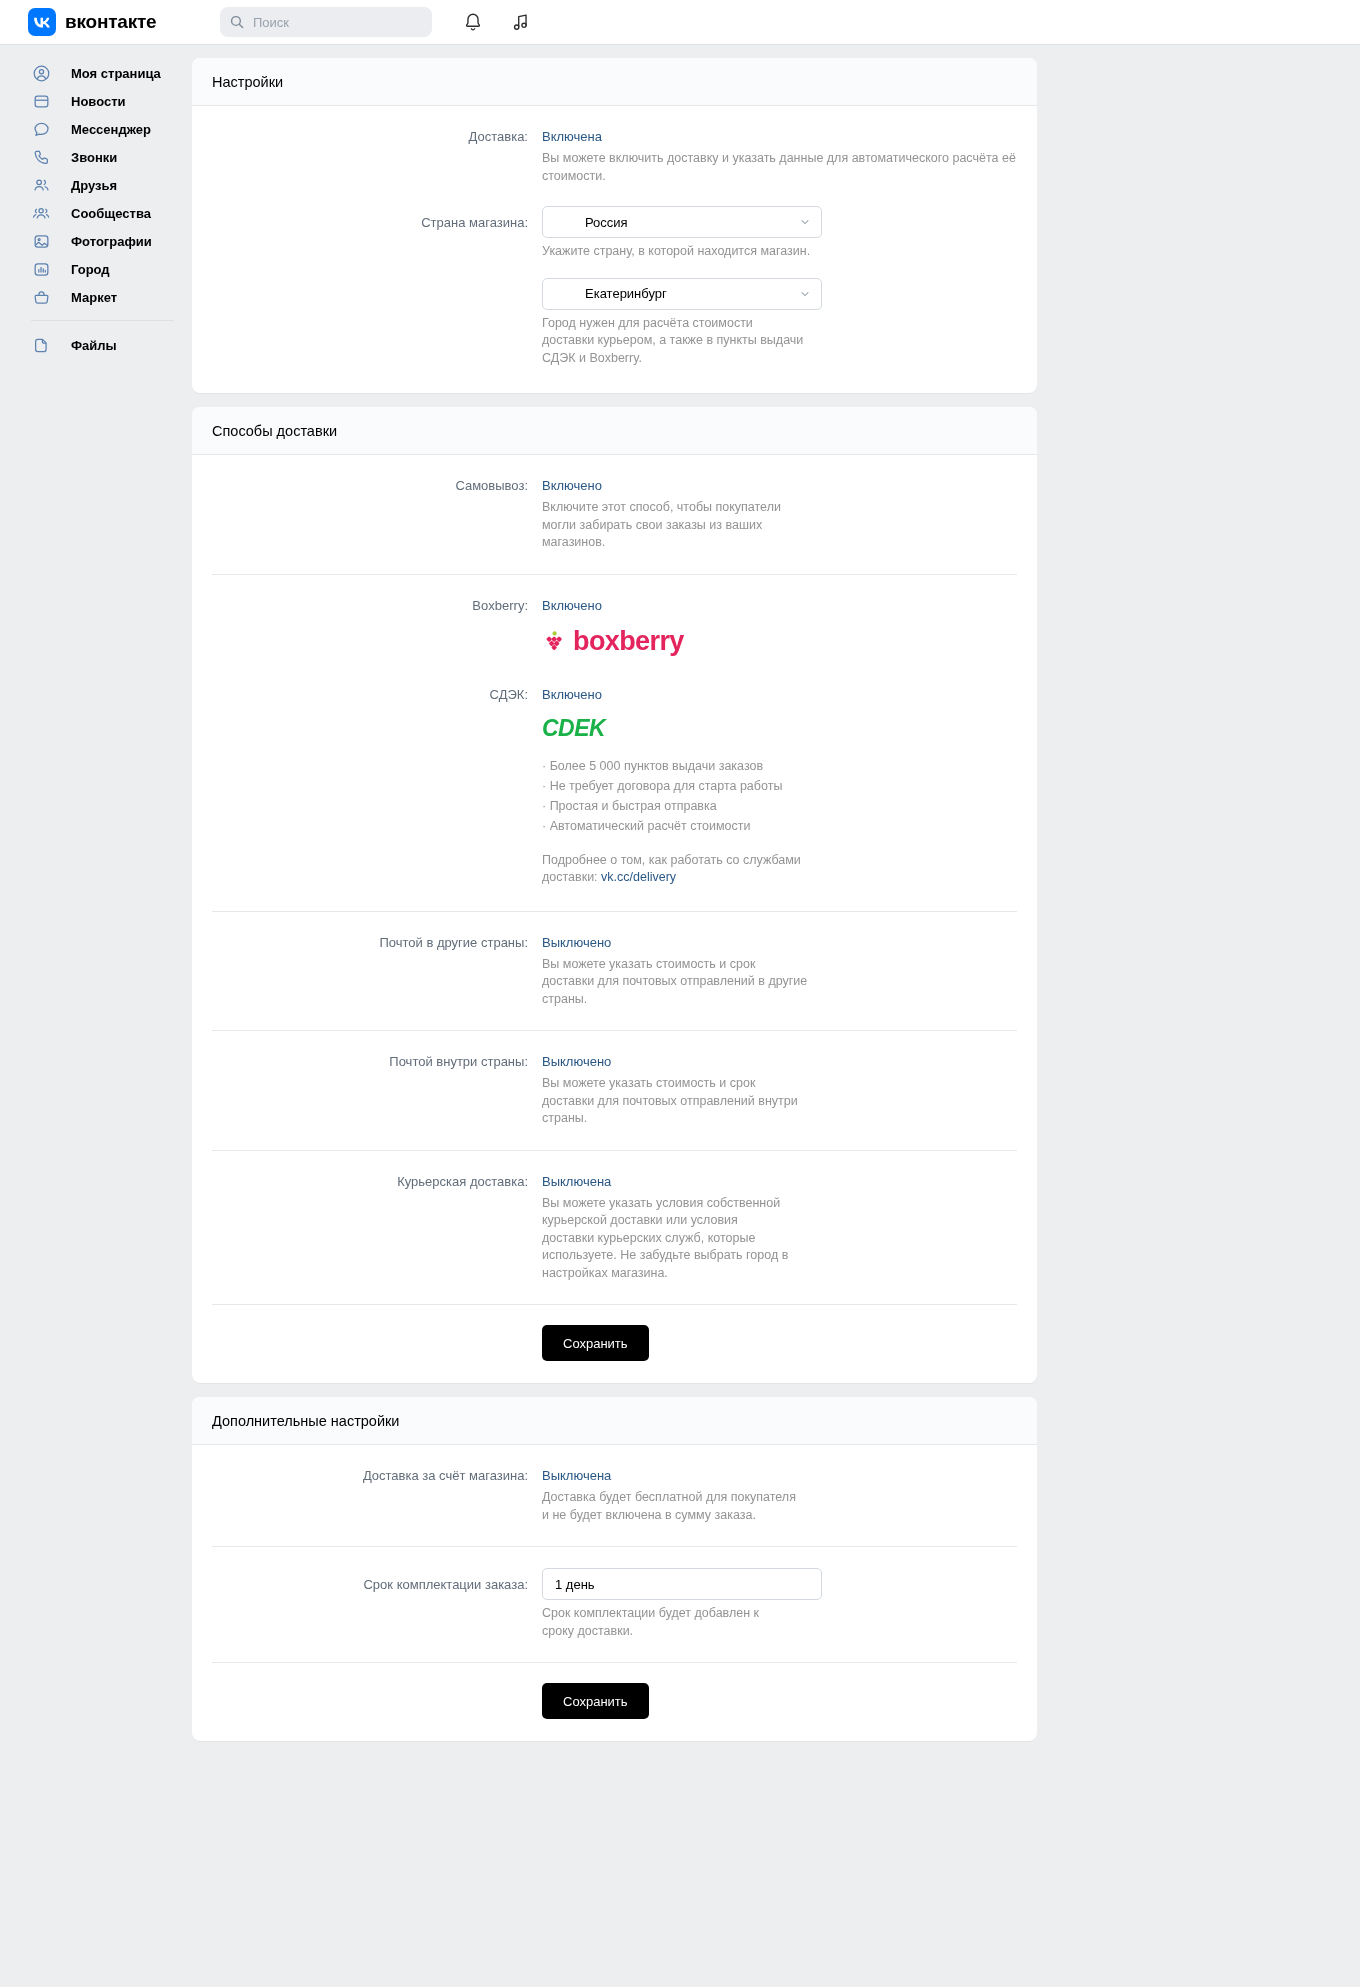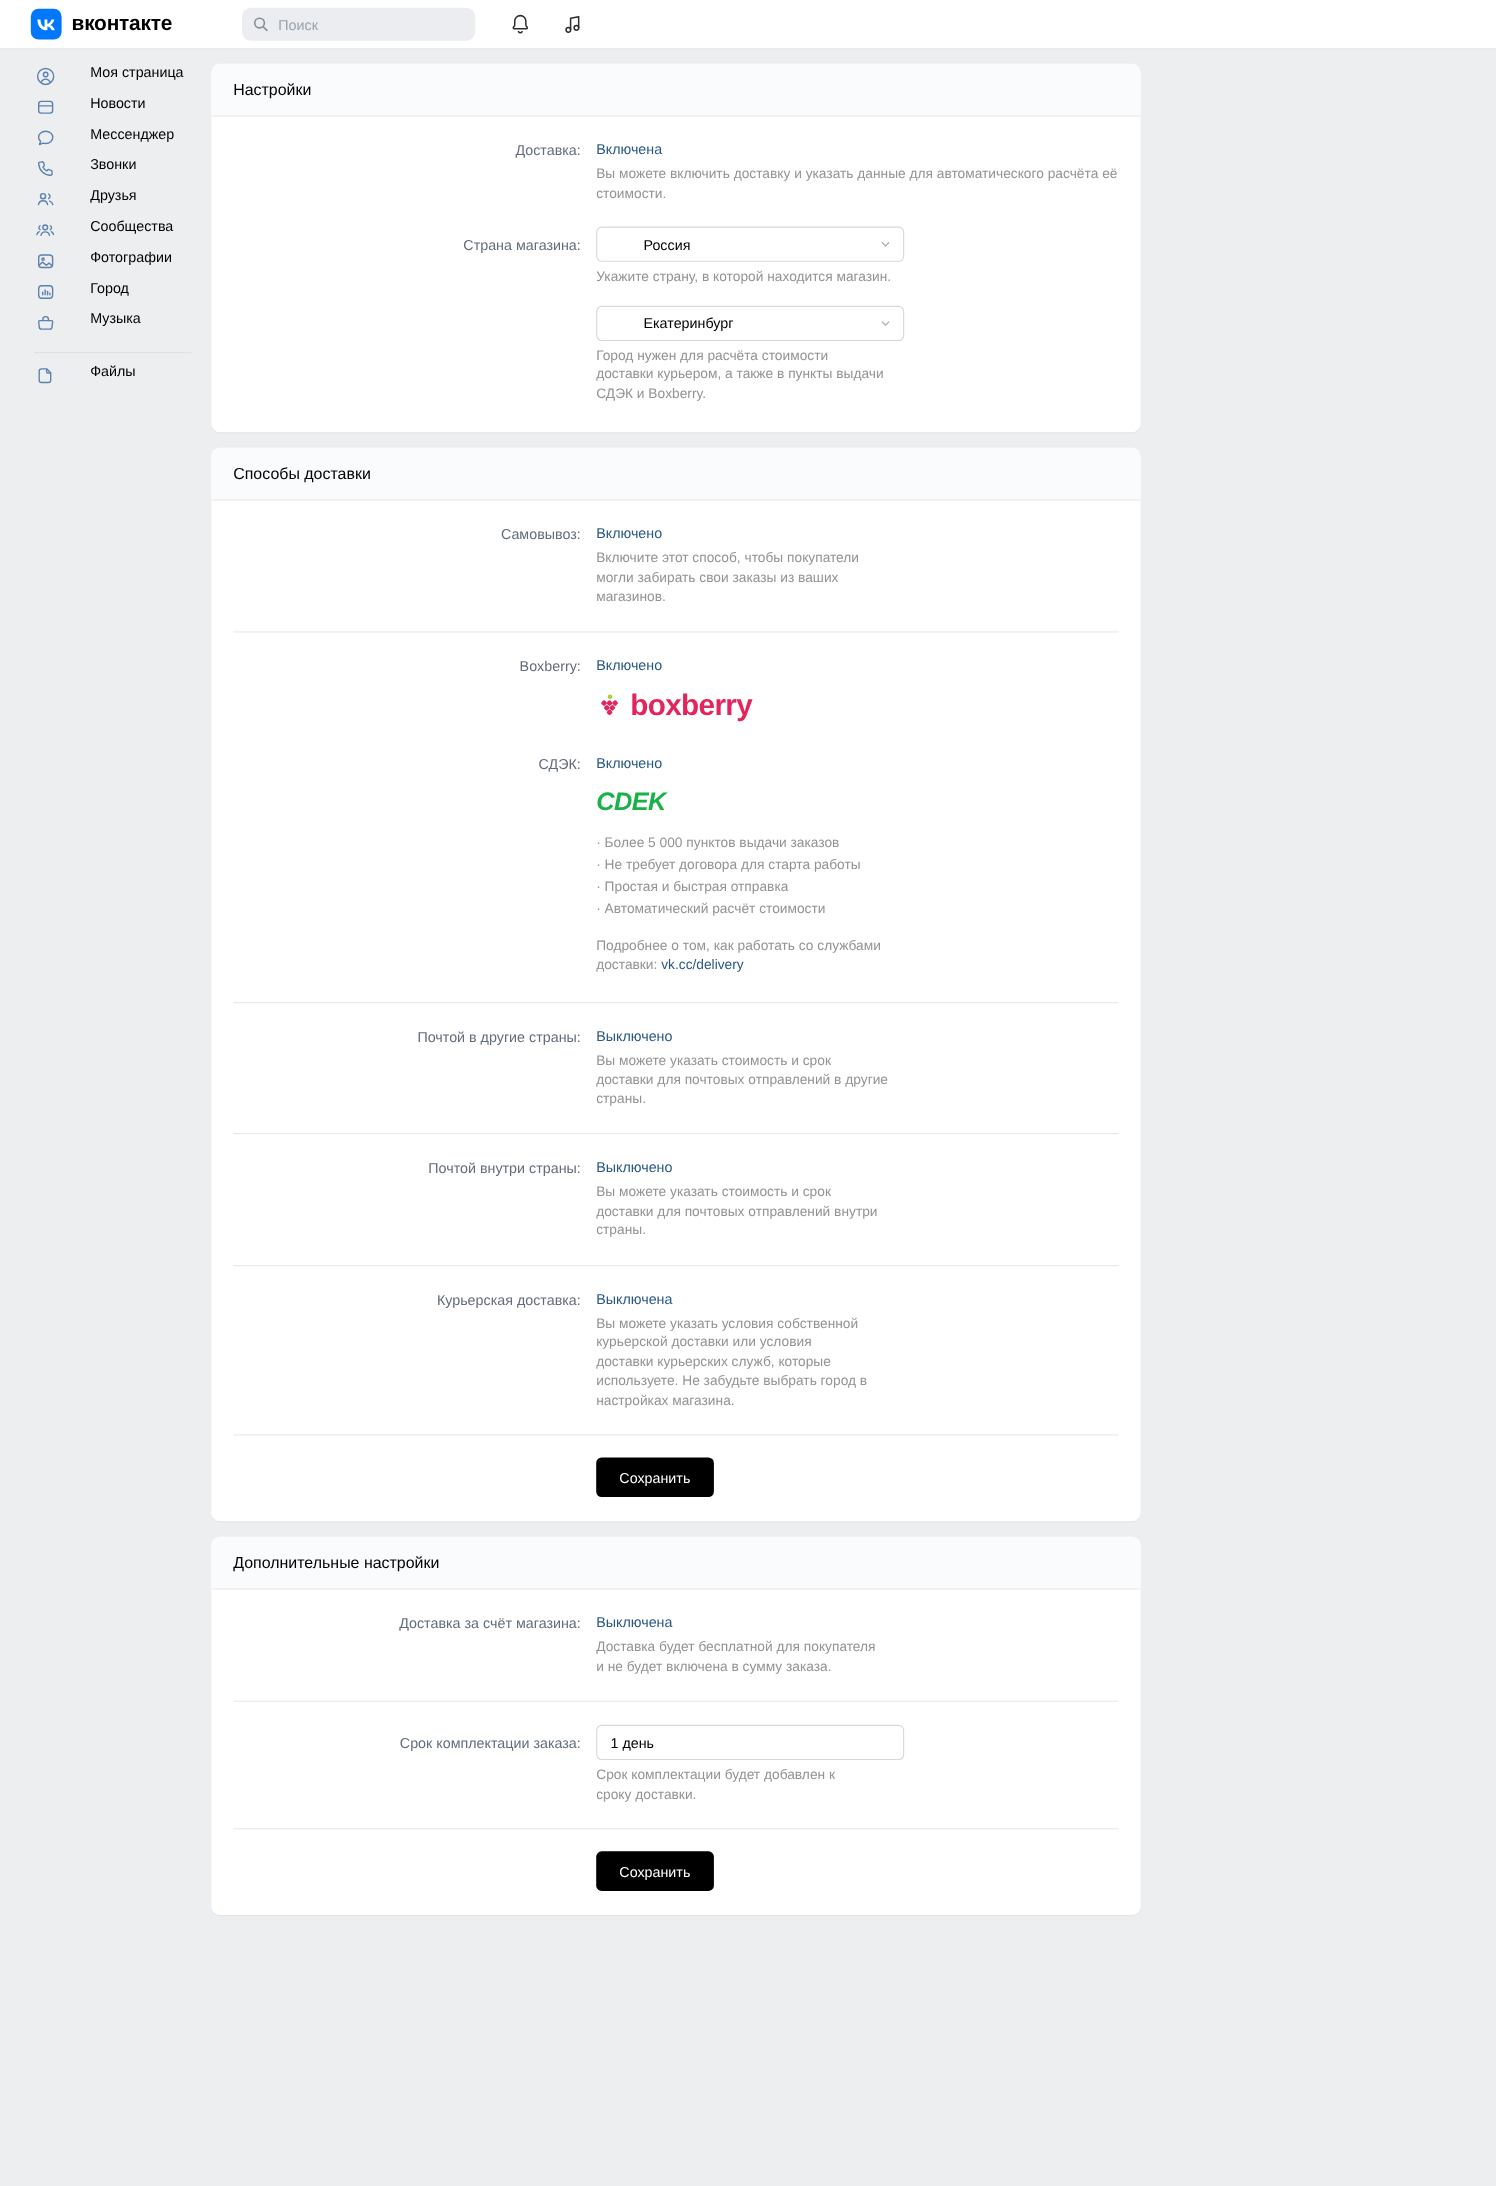--- a/index.html
+++ b/index.html
@@ -51,25 +51,26 @@
   .topbar-icon { cursor: pointer; display: flex; align-items: center; }
 
   
   .page { display: flex; align-items: flex-start; }
   .sidebar {
     width: 192px;
     flex: 0 0 192px;
     padding: 14px 0 0 28px;
   }
   .nav-item {
-    display: flex; align-items: flex-start; gap: 31px;
+    display: flex; align-items: center; gap: 20px;
     height: 28px; margin-bottom: 0;
     padding: 0 0 0 3px;
     cursor: pointer;
     border-radius: 6px;
+    font-weight: bold;
   }
   .nav-item + .nav-item { margin-top: 0; }
   .nav-list .nav-item { height: 28px; }
   .nav-label { font-size: 13px; color: #000; line-height: 1; }
   .nav-sep {
     height: 1px; background: #dce1e6;
     margin: 9px 18px 10px 3px;
   }
   .nav-icon { width: 20px; height: 20px; flex: 0 0 20px; display:flex; align-items:center; justify-content:center; }
 
@@ -316,21 +317,21 @@
         <span class="nav-label">Город</span>
       </div>
 
       <div class="nav-item">
         <span class="nav-icon">
           <svg width="19" height="19" viewBox="0 0 24 24" fill="none" stroke="#5d82b0" stroke-width="1.6" stroke-linejoin="round">
             <path d="M5 9.4h14c.6 0 1 .5 1 1.1l-.7 6.4a2.6 2.6 0 0 1-2.6 2.3H7.3a2.6 2.6 0 0 1-2.6-2.3L4 10.5c0-.6.4-1.1 1-1.1z"></path>
             <path d="M8.8 9.4V8a3.2 3.2 0 0 1 6.4 0v1.4" stroke-linecap="round"></path>
           </svg>
         </span>
-        <span class="nav-label">Музыка</span>
+        <span class="nav-label">Маркет</span>
       </div>
     </div>
 
     <div class="nav-sep"></div>
 
     <div class="nav-item">
       <span class="nav-icon">
         <svg width="19" height="19" viewBox="0 0 24 24" fill="none" stroke="#5d82b0" stroke-width="1.6" stroke-linejoin="round">
           <path d="M7.2 4.2h6l4.6 4.6v8.4a2.6 2.6 0 0 1-2.6 2.6H7.2a2.6 2.6 0 0 1-2.6-2.6V6.8a2.6 2.6 0 0 1 2.6-2.6z"></path>
           <path d="M13.1 4.3v3.4c0 .7.5 1.2 1.2 1.2h3.4"></path>

